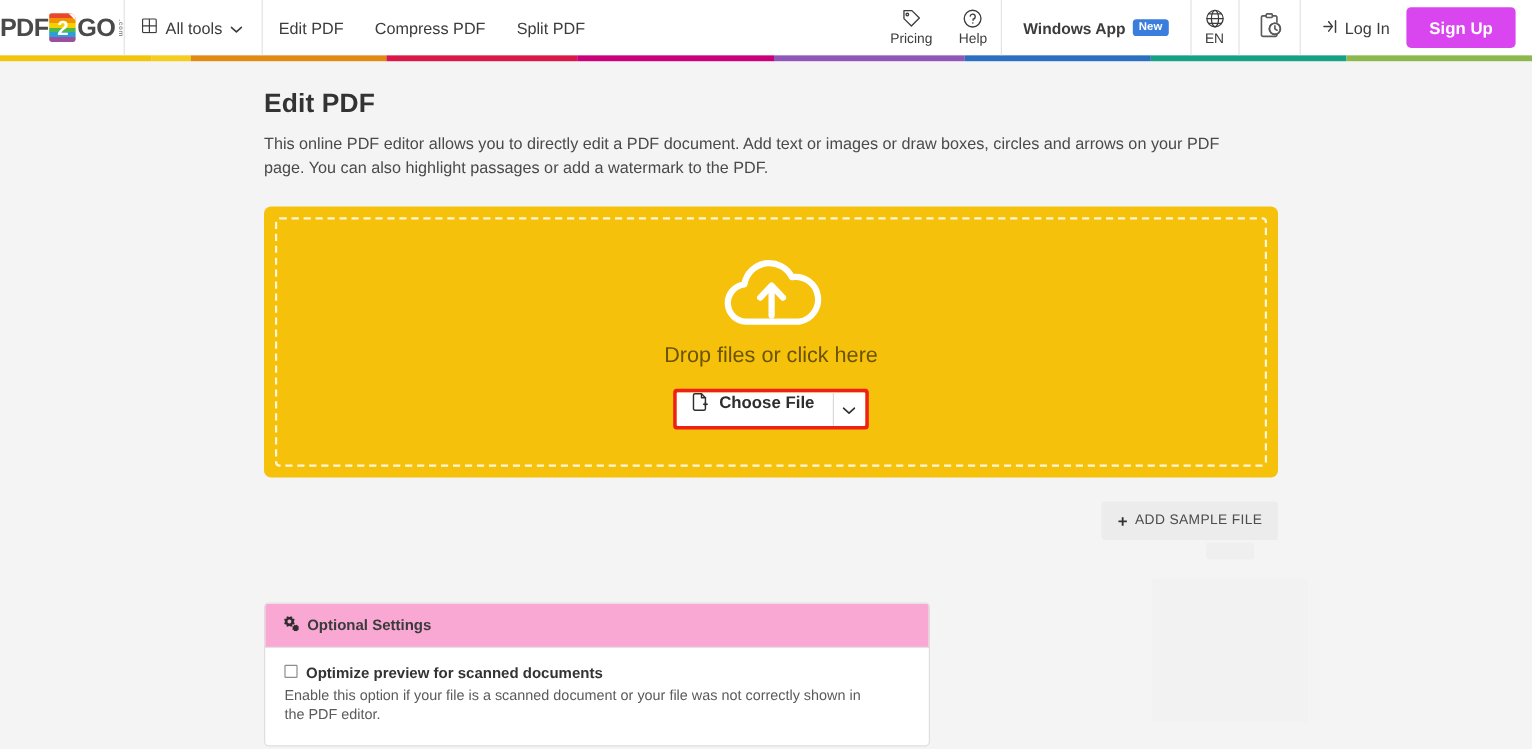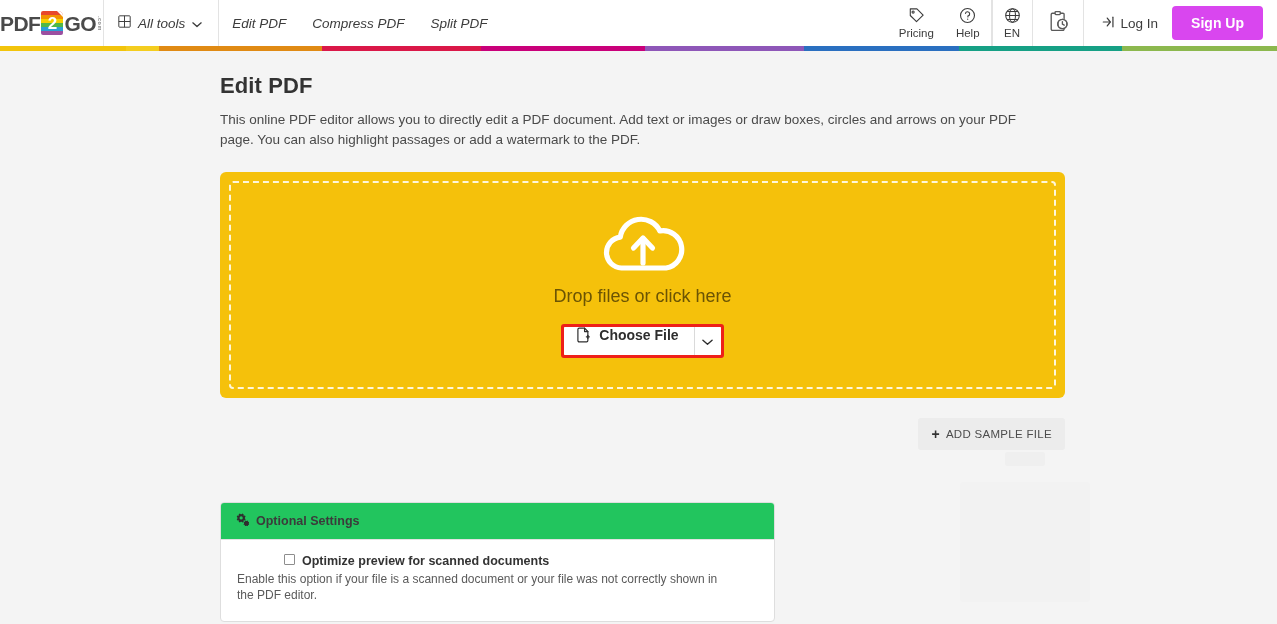--- a/index.html
+++ b/index.html
@@ -89,21 +89,20 @@
     writing-mode: vertical-rl;
     letter-spacing: 0.5px;
     margin-left: 1px;
     font-weight: bold;
   }
 
   .nav-left {
     display: flex;
     align-items: center;
     height: 46px;
-    font-style: italic;
   }
   .nav-alltools {
     display: flex;
     align-items: center;
     gap: 7px;
     padding: 0 16px 0 14px;
     height: 46px;
     border-right: 1px solid #e3e3e3;
     cursor: pointer;
     font-size: 13.5px;
@@ -350,38 +349,37 @@
   
   .settings {
     margin-top: 52px;
     width: 555px;
     background: #ffffff;
     border: 1px solid #dedede;
     border-radius: 4px;
     overflow: hidden;
   }
   .settings-head {
-    background: #22c55e;
+    background: #f9a8d4;
     border-bottom: 1px solid #e3e3e3;
     padding: 10px 14px;
     display: flex;
     align-items: center;
     gap: 7px;
     font-size: 12.5px;
     font-weight: bold;
     color: #3b3b3b;
   }
   .settings-body {
     padding: 14px 16px 18px 16px;
   }
   .opt-row {
     display: flex;
     gap: 7px;
     margin-bottom: 3px;
-    margin-left: 47px;
   }
   .chkbox {
     width: 11px;
     height: 11px;
     border: 1px solid #8d8d8d;
     background: #fff;
     border-radius: 1px;
     flex: 0 0 auto;
     cursor: pointer;
   }
@@ -461,20 +459,24 @@
           <circle cx="10" cy="10" r="8.2"></circle>
           <path d="M7.6 7.6 a2.5 2.5 0 1 1 2.9 2.9 v1.2" stroke-linecap="round"></path>
           <circle cx="10.2" cy="14.3" r="0.75" fill="#3c3c3c" stroke="none"></circle>
         </svg>
       </span>
       <span class="lbl">Help</span>
     </div>
 
     <div class="divider-v"></div>
 
+    <div class="winapp">
+      <span>Windows App</span>
+      <span class="badge-new">New</span>
+    </div>
 
     <div class="divider-v"></div>
 
     <div class="icon-stack">
       <span>
         <svg width="17" height="17" viewBox="0 0 20 20" fill="none" stroke="#3c3c3c" stroke-width="1.25">
           <circle cx="10" cy="10" r="8"></circle>
           <ellipse cx="10" cy="10" rx="3.5" ry="8"></ellipse>
           <line x1="2" y1="10" x2="18" y2="10"></line>
           <line x1="3.4" y1="5.3" x2="16.6" y2="5.3"></line>

